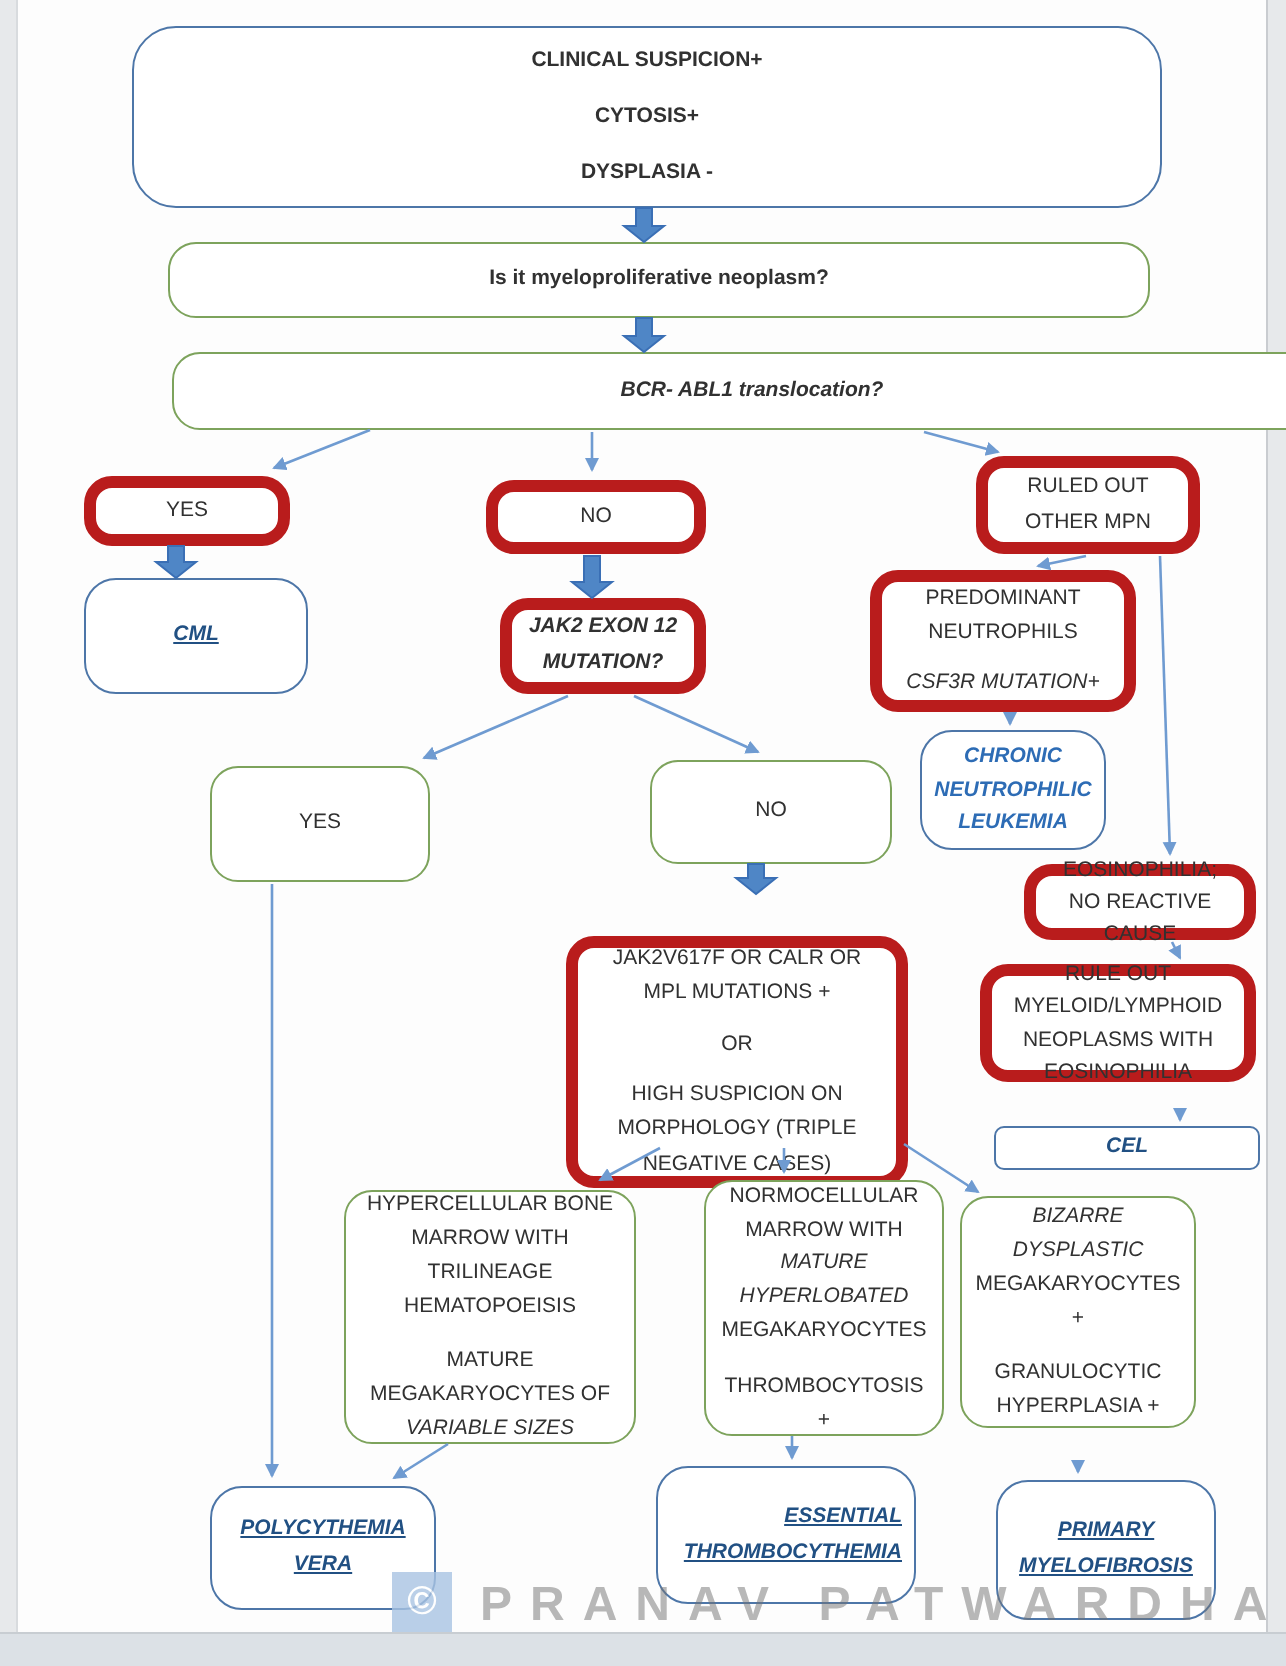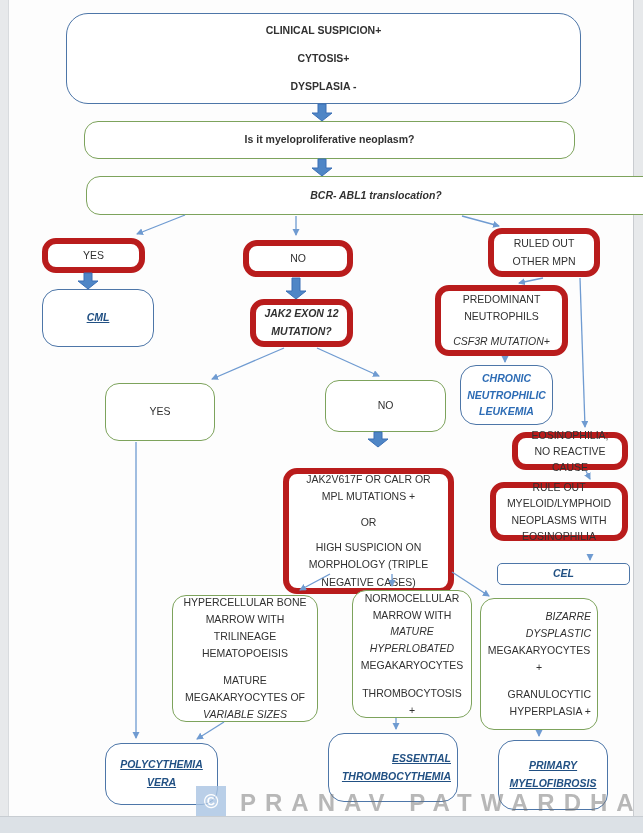--- a/index.html
+++ b/index.html
@@ -151,21 +151,21 @@
   </div>
 
   <div class="box b-green" style="left:352px;top:590px;width:120px;height:128px;line-height:1.6;">
     <div>NORMOCELLULAR MARROW WITH</div>
     <div class="emph">MATURE HYPERLOBATED</div>
     <div>MEGAKARYOCYTES</div>
     <div class="gap">THROMBOCYTOSIS</div>
     <div>+</div>
   </div>
 
-  <div class="box b-green" style="left:480px;top:598px;width:118px;height:132px;line-height:1.6;text-align:right;">
+  <div class="box b-green" style="left:480px;top:598px;width:118px;height:116px;line-height:1.6;">
     <div class="emph">BIZARRE DYSPLASTIC</div>
     <div>MEGAKARYOCYTES</div>
     <div>+</div>
     <div class="gap">GRANULOCYTIC HYPERPLASIA +</div>
   </div>
 
   <div class="box b-blue" style="left:105px;top:743px;width:113px;height:62px;line-height:1.7;">
     <div class="blue-label und">POLYCYTHEMIA VERA</div>
   </div>
 

